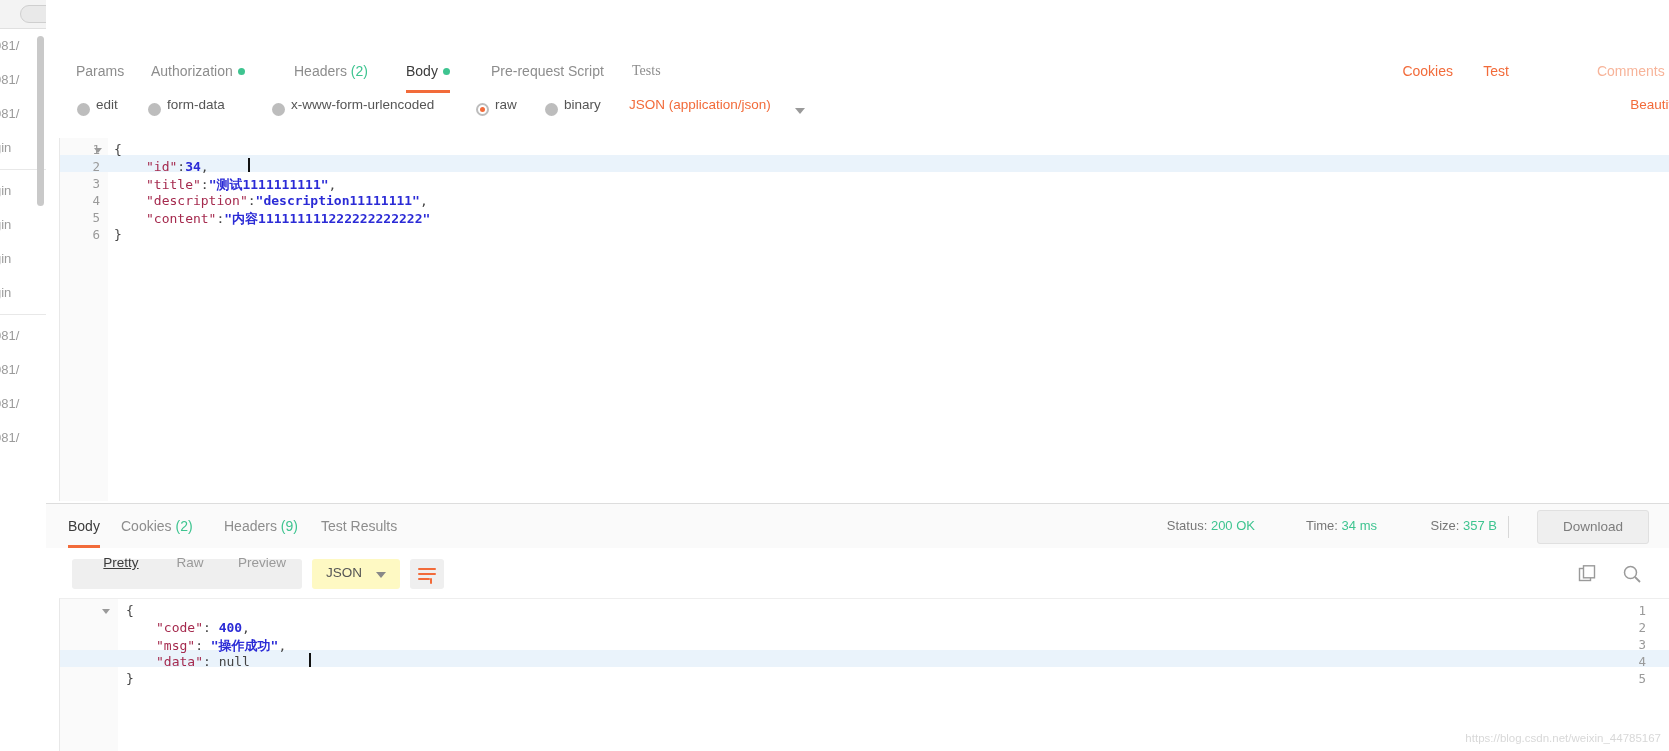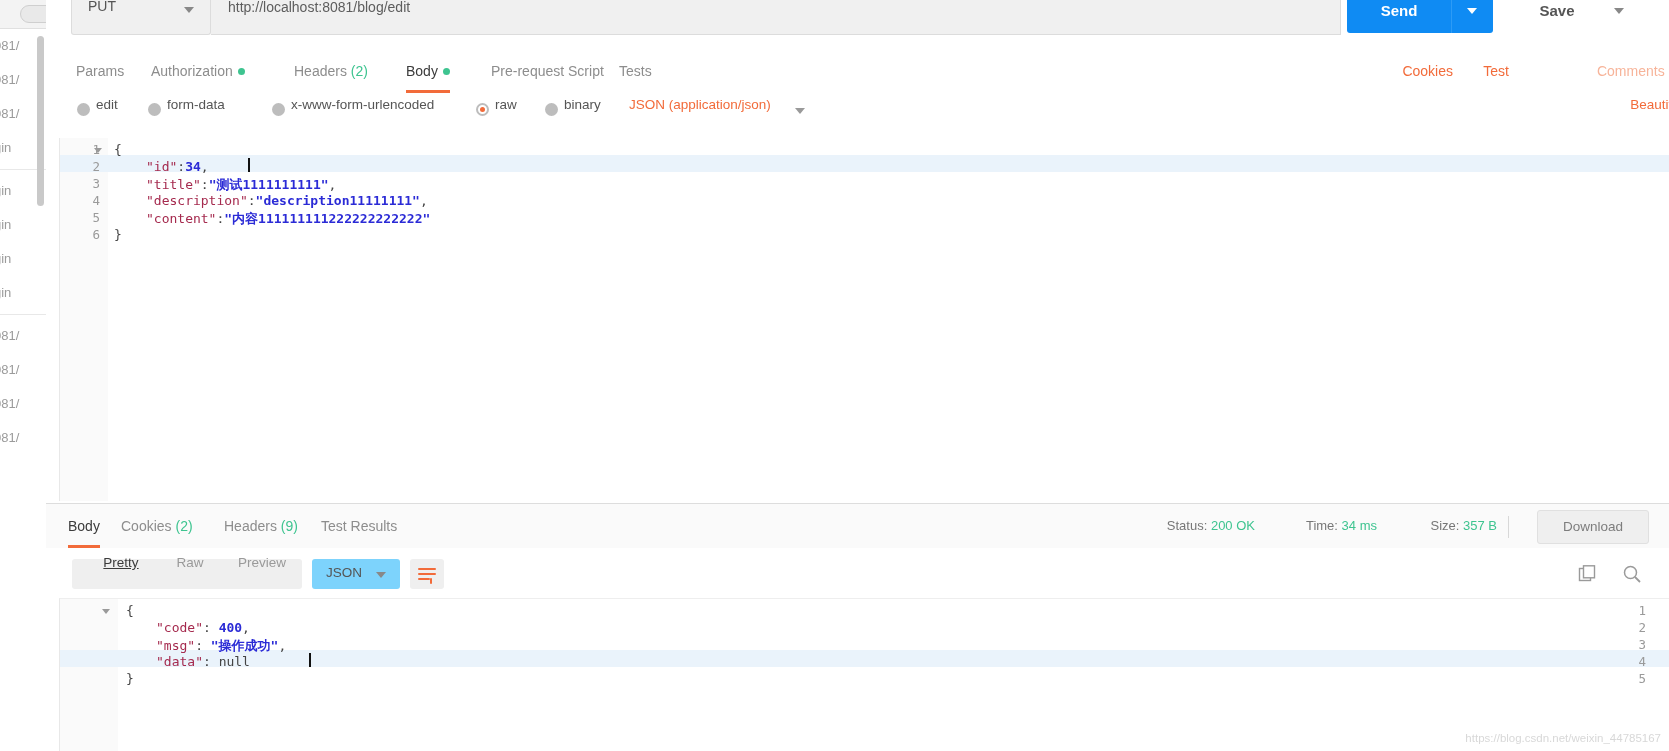--- a/index.html
+++ b/index.html
@@ -221,21 +221,21 @@
     position:absolute;left:26px;top:11px;width:230px;height:30px;
     background:#efefef;border-radius:3px;
   }
   .segbtn{
     position:absolute;top:0;height:30px;line-height:30px;font-size:13.5px;
     color:#9a9a9a;cursor:pointer;text-align:center;
   }
   .segbtn.active{color:#3b3b3b;}
   .fmt{
     position:absolute;left:266px;top:11px;width:88px;height:30px;
-    background:#7dd3fc;border-radius:3px;cursor:pointer;
+    background:#fef9c3;border-radius:3px;cursor:pointer;
   }
   .fmt-lab{position:absolute;left:14px;top:6px;font-size:13.5px;color:#555;}
   .fmt-caret{position:absolute;left:64px;top:13px;}
   .wrapbtn{
     position:absolute;left:364px;top:11px;width:34px;height:30px;
     background:#efefef;border-radius:3px;cursor:pointer;
   }
   .wrap-l{position:absolute;background:#f26b3a;height:2px;border-radius:1px;}
   .copy-icon{position:absolute;right:72px;top:17px;cursor:pointer;}
   .search-icon{position:absolute;right:27px;top:16px;cursor:pointer;}
@@ -292,57 +292,40 @@
       <div class="sb-item">081/</div>
       <div class="sb-item">081/</div>
       <div class="sb-item">081/</div>
     </div>
     <div class="sb-track"></div>
     <div class="sb-scroll"></div>
   </div>
 
   <div class="main">
 
-    <div class="urlrow">
-      <div class="method-box">
-        <span class="method-label">PUT</span>
-        <span class="caret method-caret"></span>
-      </div>
-      <div class="url-box">
-        <span class="url-text">http://localhost:8081/blog/edit</span>
-      </div>
-      <div class="send-btn">Send</div>
-      <div class="send-caret-btn">
-        <span class="send-caret"></span>
-      </div>
-      <div class="save-btn">Save</div>
-      <div class="save-caret-btn">
-        <span class="caret save-caret"></span>
-      </div>
-    </div>
 
     <div class="reqtabs">
       <div class="tab" style="left:30px;">
         <span>Params</span>
       </div>
       <div class="tab" style="left:105px;">
         <span>Authorization</span><span class="dot"></span>
       </div>
       <div class="tab" style="left:248px;">
         <span>Headers</span>
         <span class="cnt">(2)</span>
       </div>
       <div class="tab active" style="left:360px;">
         <span>Body</span><span class="dot"></span>
         <span class="uline"></span>
       </div>
       <div class="tab" style="left:445px;">
         <span>Pre-request Script</span>
       </div>
-      <div class="tab" style="left:573px;">
+      <div class="tab" style="left:586px;font-family:Liberation Serif, serif;">
         <span>Tests</span>
       </div>
 
       <div class="rlinks rlink-cookies">Cookies</div>
       <div class="rlinks rlink-code">Test</div>
       <div class="rlinks rlink-comments">Comments (0</div>
     </div>
 
     <div class="bodytype">
       <span class="radio" style="left:31px;"></span>

